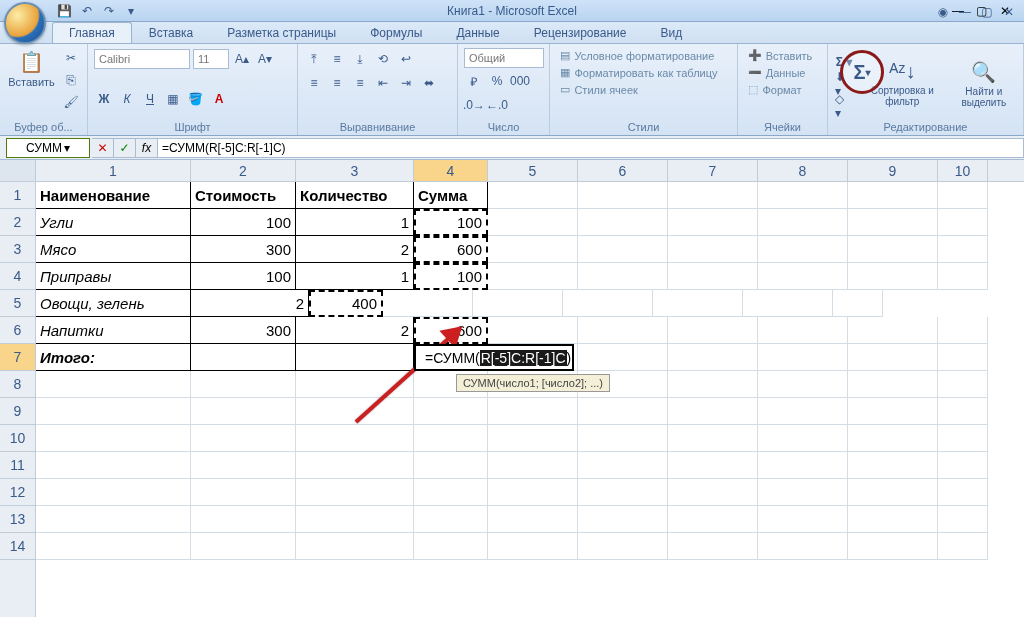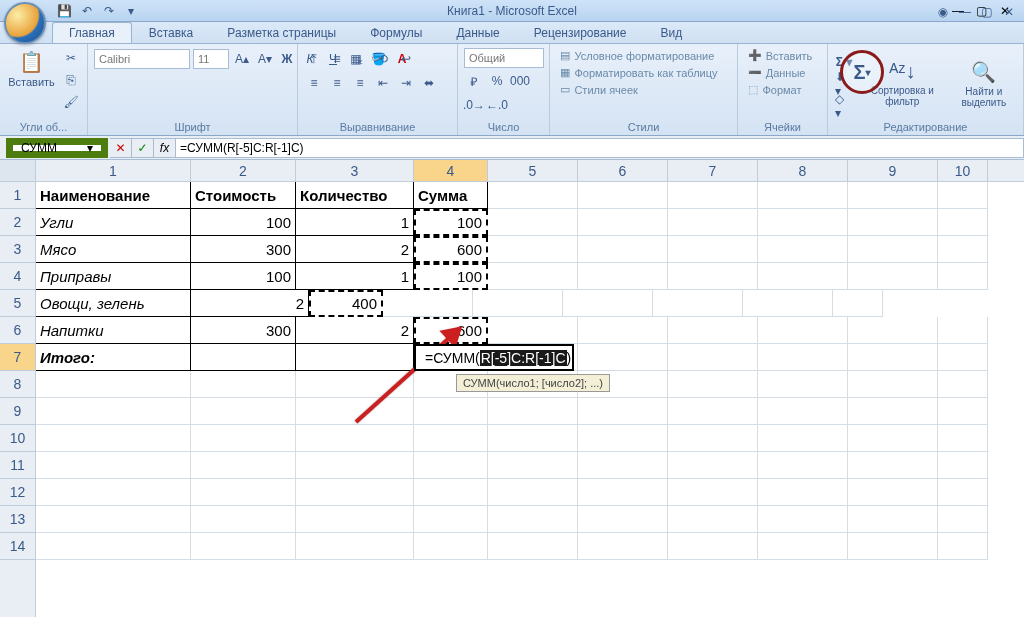--- a/index.html
+++ b/index.html
@@ -25,21 +25,21 @@
 .big-btn .glyph { font-size:20px; }
 .small-row { display:flex; align-items:center; gap:3px; height:22px; }
 .combo { border:1px solid #a8bdd4; background:#fff; height:20px; padding:1px 4px; font-size:11px; color:#777; }
 .mini-btn { width:20px; height:20px; border:1px solid transparent; display:inline-flex; align-items:center; justify-content:center; font-size:12px; color:#3a5a8a; }
 .styles-col { display:flex; flex-direction:column; gap:2px; font-size:11px; color:#6a8aa8; }
 .styles-item { display:flex; align-items:center; gap:4px; padding:1px 4px; }
 .autosum-circle { position:absolute; right:140px; top:6px; width:44px; height:44px; border:3px solid #8b1a1a; border-radius:50%; display:flex; align-items:center; justify-content:center; font-size:20px; color:#3a5a8a; background:rgba(255,255,255,.3); font-weight:bold; }
 .doc-controls { position:absolute; right:6px; top:3px; display:flex; gap:4px; }
 
 .formula-bar { height: 24px; background:#e8eef4; border-bottom:1px solid #a8bdd4; display:flex; align-items:center; }
-.namebox { width:102px; height:20px; border:7px solid #4d7c0f; background:#fff; margin:0 2px 0 6px; display:flex; align-items:center; padding:0 8px; font-size:12px; justify-content:space-between; }
+.namebox { width:84px; height:20px; border:1px solid #4d7c0f; background:#fff; margin:0 2px 0 6px; display:flex; align-items:center; padding:0 19px; font-size:12px; justify-content:space-between; }
 .fx-btns { display:flex; gap:0; }
 .fx-btn { width:22px; height:20px; border:1px solid #a8bdd4; background:#e8eef4; display:flex; align-items:center; justify-content:center; font-size:12px; border-left:none; }
 .formula-input { flex:1; height:20px; border:1px solid #a8bdd4; background:#fff; padding:0 4px; font-size:12px; border-left:none; display:flex; align-items:center; }
 
 .sheet-area { display:flex; height: calc(617px - 22px - 22px - 92px - 24px); }
 .row-hdr-col { width:36px; background:#e8eef4; border-right:1px solid #c0ccd8; }
 .corner { height:22px; border-bottom:1px solid #c0ccd8; background:#dde6ee; }
 .row-hdr { height:27px; border-bottom:1px solid #c0ccd8; display:flex; align-items:center; justify-content:center; font-size:14px; color:#3a5a8a; }
 .row-hdr.active { background:#f9d58b; }
 
@@ -109,25 +109,25 @@
       <div class="big-btn">
         <span class="glyph">📋</span>
         <span>Вставить</span>
       </div>
       <div style="display:flex;flex-direction:column;gap:2px">
         <span class="mini-btn">✂</span>
         <span class="mini-btn">⎘</span>
         <span class="mini-btn">🖌</span>
       </div>
     </div>
-    <div class="group-label">Угли об...</div>
+    <div class="group-label">Буфер об...</div>
   </div>
 
   <div class="group" style="width:210px">
-    <div class="group-body" style="flex-direction:row;gap:2px">
+    <div class="group-body" style="flex-direction:column;gap:18px">
       <div class="small-row">
         <input class="combo" style="width: 96px;" value="Calibri">
         <input class="combo" style="width: 36px;" value="11">
         <span class="mini-btn">A▴</span>
         <span class="mini-btn">A▾</span>
       </div>
       <div class="small-row">
         <span class="mini-btn">
             <b>Ж</b>
           </span>

